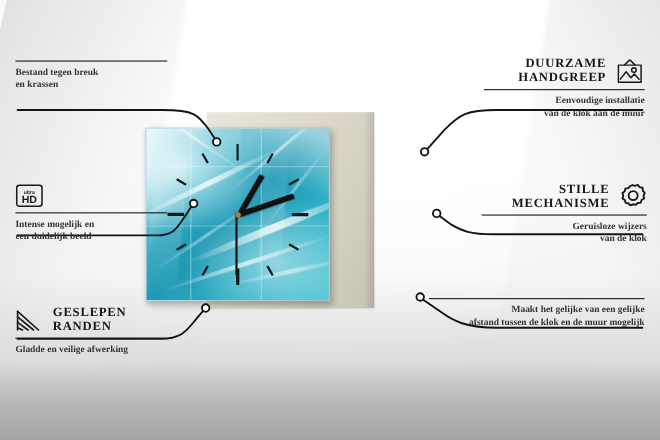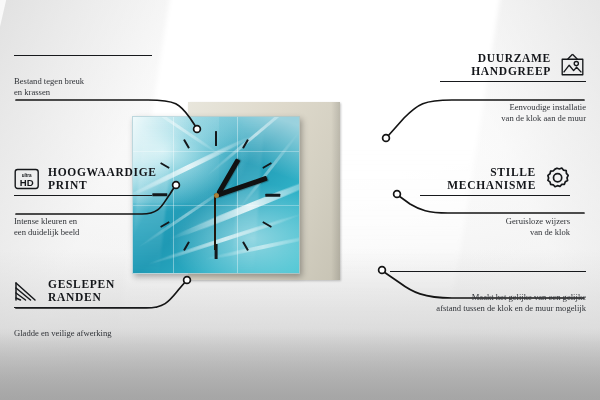--- a/index.html
+++ b/index.html
@@ -148,21 +148,21 @@
 
   
   .feat{position:absolute;}
   .feat-head{display:flex;align-items:center;gap:8px;}
   .feat .ttl{
     font-size:11.5px;letter-spacing:.7px;color:#14161a;font-weight:bold;
     line-height:13px;text-transform:uppercase;white-space:pre-line;
   }
   .feat .rule{height:1.4px;background:#17191c;margin-top:3px;}
   .feat .sub{
-    font-size:8.6px;color:#303338;line-height:10.6px;margin-top:20px;white-space:pre-line;
+    font-size:8.6px;color:#303338;line-height:10.6px;margin-top:4px;white-space:pre-line;font-weight:bold;
   }
   .left .feat-head{justify-content:flex-start;}
   .left .ttl{text-align:left;}
   .left .sub{text-align:left;}
   .right .feat-head{justify-content:flex-end;}
   .right .ttl{text-align:right;}
   .right .sub{text-align:right;}
   .ico{flex:0 0 auto;display:block;}
 </style>
 </head>
@@ -282,25 +282,23 @@
 en krassen</div>
   </div>
 
   <div class="feat left" style="left:14px;top:166px;width:140px;">
     <div class="feat-head">
       <svg class="ico" width="26" height="24" viewBox="0 0 26 24">
         <rect x="1.2" y="2.5" width="23" height="19" rx="2.4" fill="none" stroke="#16181b" stroke-width="1.4"></rect>
         <text x="12.7" y="10.4" font-family="Liberation Sans, sans-serif" font-size="4.6" font-weight="bold" fill="#16181b" text-anchor="middle">ultra</text>
         <text x="12.7" y="18.6" font-family="Liberation Sans, sans-serif" font-size="9.6" font-weight="bold" fill="#16181b" text-anchor="middle">HD</text>
       </svg>
-      <div class="ttl">HOOGWAARDIGE
-PRINT</div>
     </div>
     <div class="rule" style="width:138px"></div>
-    <div class="sub">Intense kleuren en
+    <div class="sub">Intense mogelijk en
 een duidelijk beeld</div>
   </div>
 
   <div class="feat right" style="right:14px;top:52px;width:148px;">
     <div class="feat-head">
       <div class="ttl">DUURZAME
 HANDGREEP</div>
       <svg class="ico" width="27" height="24" viewBox="0 0 27 24">
         <g fill="none" stroke="#16181b" stroke-width="1.35" stroke-linejoin="round">
           <path d="M13.5,1.3 L8.6,6.2 M13.5,1.3 L18.4,6.2"></path>
@@ -326,21 +324,21 @@
           <path d="M2,3 L2,20"></path>
         </g>
       </svg>
       <div class="ttl">GESLEPEN
 RANDEN</div>
     </div>
     <div class="rule" style="width:143px"></div>
     <div class="sub">Gladde en veilige afwerking</div>
   </div>
 
-  <div class="feat right" style="right:30px;top:166px;width:152px;">
+  <div class="feat right" style="right:12px;top:166px;width:152px;">
     <div class="feat-head">
       <div class="ttl">STILLE
 MECHANISME</div>
       <svg class="ico" width="26" height="26" viewBox="0 0 26 26">
         <g fill="none" stroke="#16181b" stroke-width="1.7" stroke-linejoin="round">
           <path d="M13,2.2 L15.4,3.0 L17.8,2.0 L19.6,4.2 L22.2,4.6 L22.4,7.4 L24.2,9.3 L23.0,11.8 L23.6,14.4 L21.3,15.8 L20.4,18.3 L17.8,18.4 L16.0,20.3 L13.5,19.7 L11.0,20.7 L9.3,18.8 L6.7,18.4 L6.0,15.9 L3.9,14.4 L4.6,11.9 L3.9,9.4 L6.0,7.8 L6.6,5.2 L9.2,5.0 L11.0,3.1 Z"></path>
           <circle cx="13.6" cy="11.8" r="4.1"></circle>
         </g>
       </svg>
     </div>

